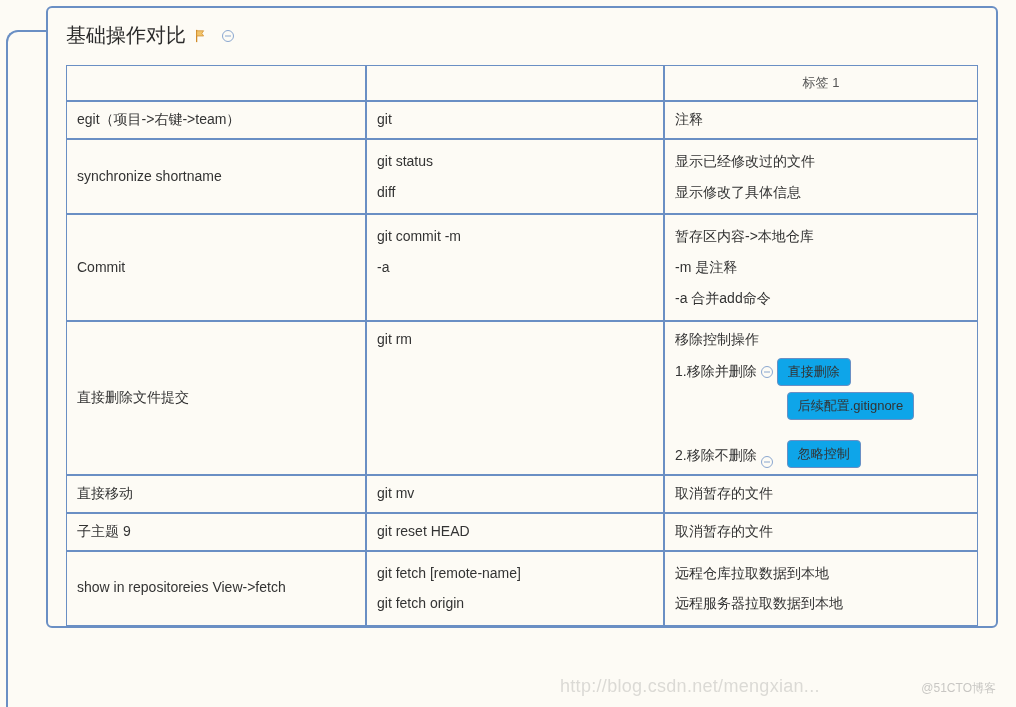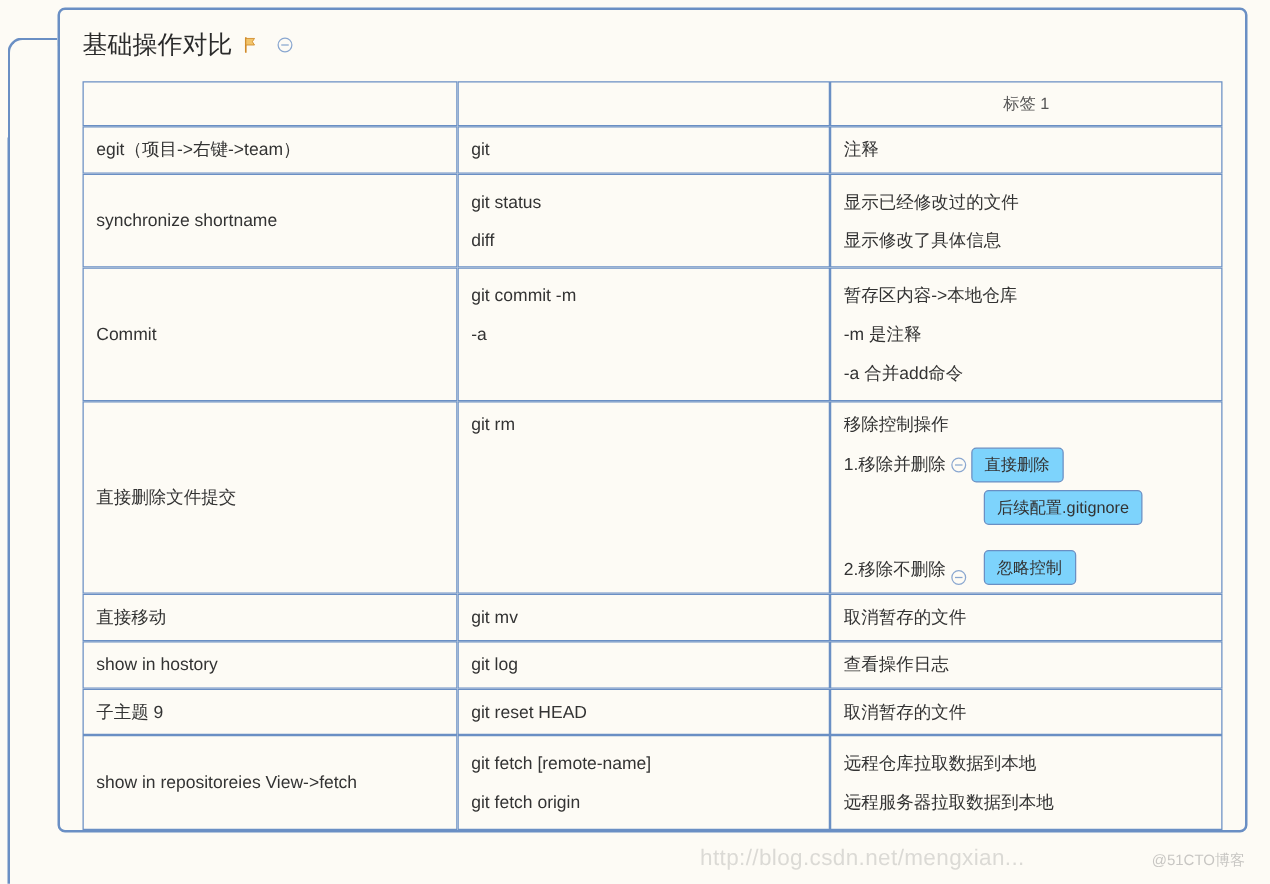--- a/index.html
+++ b/index.html
@@ -93,21 +93,21 @@
     align-items: flex-start;
     gap: 20px;
     margin-left: 10px;
     vertical-align: middle;
   }
   .mini-box {
     border: 1px solid #6a8fc4;
     border-radius: 4px;
     padding: 2px 10px;
     font-size: 13px;
-    background: #7dd3fc;
+    background: #0ea5e9;
     white-space: nowrap;
   }
   .mini-connector-icon {
     width: 12px; height: 12px;
     border: 1px solid #8aa7d0;
     border-radius: 50%;
     position: relative;
     flex-shrink: 0;
   }
   .mini-connector-icon::before {
@@ -208,25 +208,20 @@
         </div>
       </td>
     </tr>
 
     <tr>
       <td class="col1">直接移动</td>
       <td class="col2">git mv</td>
       <td class="col3">取消暂存的文件</td>
     </tr>
 
-    <tr>
-      <td class="col1">show in hostory</td>
-      <td class="col2">git log</td>
-      <td class="col3">查看操作日志</td>
-    </tr>
 
     <tr>
       <td class="col1">子主题 9</td>
       <td class="col2">git reset HEAD</td>
       <td class="col3">取消暂存的文件</td>
     </tr>
 
 
     <tr>
       <td class="col1">show in repositoreies View-&gt;fetch</td>

